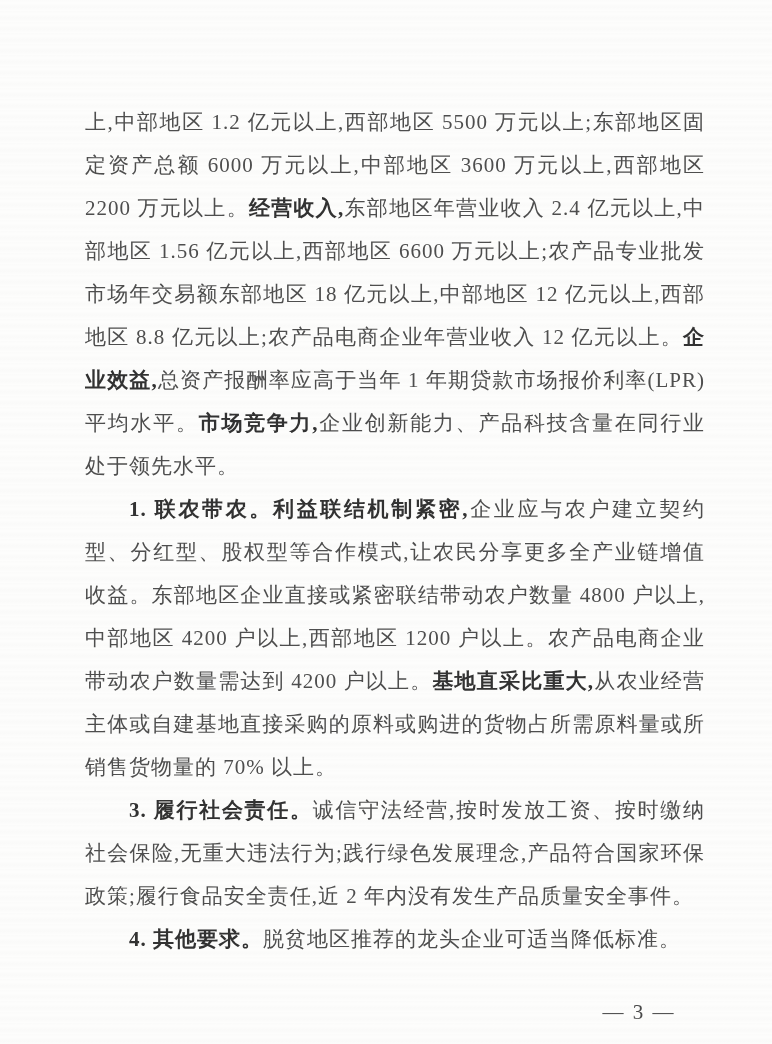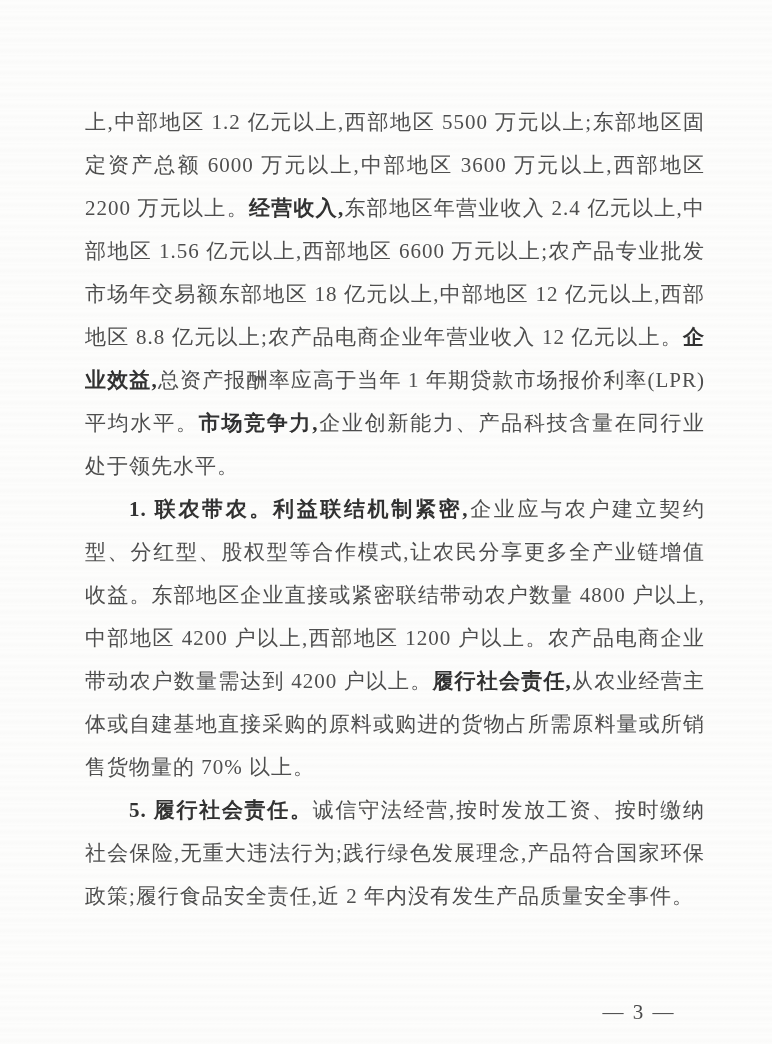--- a/index.html
+++ b/index.html
@@ -62,17 +62,18 @@
     color: #4a4a4a;
     white-space: nowrap;
   }
 </style>
 </head>
 <body>
 
 <div class="scan-page">
   <div class="text-body">
       <p class="para"><span class="run">上,中部地区 1.2 亿元以上,西部地区 5500 万元以上;东部地区固定资产总额 6000 万元以上,中部地区 3600 万元以上,西部地区 2200 万元以上。</span><span class="run bold">经营收入,</span><span class="run">东部地区年营业收入 2.4 亿元以上,中部地区 1.56 亿元以上,西部地区 6600 万元以上;农产品专业批发市场年交易额东部地区 18 亿元以上,中部地区 12 亿元以上,西部地区 8.8 亿元以上;农产品电商企业年营业收入 12 亿元以上。</span><span class="run bold">企业效益,</span><span class="run">总资产报酬率应高于当年 1 年期贷款市场报价利率(LPR)平均水平。</span><span class="run bold">市场竞争力,</span><span class="run">企业创新能力、产品科技含量在同行业处于领先水平。</span></p>
-      <p class="para indent"><span class="run bold">1. 联农带农。利益联结机制紧密,</span><span class="run">企业应与农户建立契约型、分红型、股权型等合作模式,让农民分享更多全产业链增值收益。东部地区企业直接或紧密联结带动农户数量 4800 户以上,中部地区 4200 户以上,西部地区 1200 户以上。农产品电商企业带动农户数量需达到 4200 户以上。</span><span class="run bold">履行社会责任,</span><span class="run">从农业经营主体或自建基地直接采购的原料或购进的货物占所需原料量或所销售货物量的 70% 以上。</span></p>
-      <p class="para indent"><span class="run bold">5. 履行社会责任。</span><span class="run">诚信守法经营,按时发放工资、按时缴纳社会保险,无重大违法行为;践行绿色发展理念,产品符合国家环保政策;履行食品安全责任,近 2 年内没有发生产品质量安全事件。</span></p>
+      <p class="para indent"><span class="run bold">1. 联农带农。利益联结机制紧密,</span><span class="run">企业应与农户建立契约型、分红型、股权型等合作模式,让农民分享更多全产业链增值收益。东部地区企业直接或紧密联结带动农户数量 4800 户以上,中部地区 4200 户以上,西部地区 1200 户以上。农产品电商企业带动农户数量需达到 4200 户以上。</span><span class="run bold">基地直采比重大,</span><span class="run">从农业经营主体或自建基地直接采购的原料或购进的货物占所需原料量或所销售货物量的 70% 以上。</span></p>
+      <p class="para indent"><span class="run bold">3. 履行社会责任。</span><span class="run">诚信守法经营,按时发放工资、按时缴纳社会保险,无重大违法行为;践行绿色发展理念,产品符合国家环保政策;履行食品安全责任,近 2 年内没有发生产品质量安全事件。</span></p>
+      <p class="para indent"><span class="run bold">4. 其他要求。</span><span class="run">脱贫地区推荐的龙头企业可适当降低标准。</span></p>
     </div>
   <div class="page-number">— 3 —</div>
 </div>
 
 </body></html>

